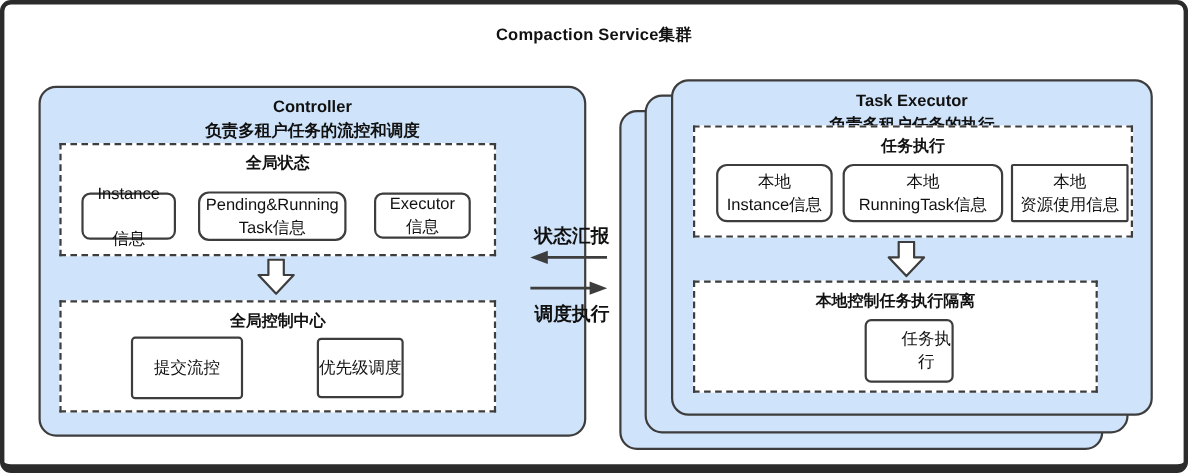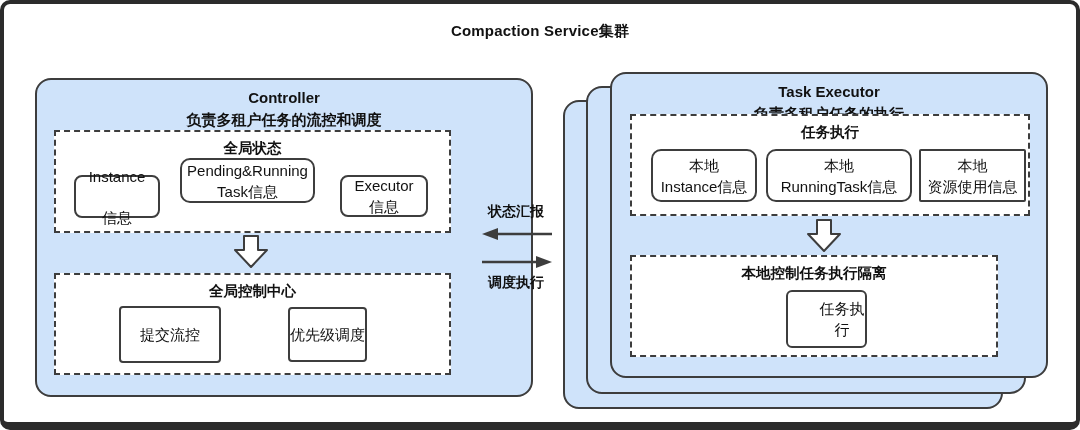--- a/index.html
+++ b/index.html
@@ -10,21 +10,21 @@
   .diagram-title { position:absolute; top:22px; left:0; width:100%; text-align:center; font-size:15px; font-weight:bold; letter-spacing:.2px; }
 
   .bluebox { position:absolute; background:#cfe3fa; border:2px solid #3d3d3d; border-radius:16px; }
   .hdr { text-align:center; font-weight:bold; font-size:15px; line-height:1.45; padding-top:7px; }
   .dashed { position:absolute; background:#fff; border:2px dashed #3d3d3d; }
   .sect-title { text-align:center; font-weight:bold; font-size:14.5px; margin-top:7px; }
   .wbox { position:absolute; background:#fff; border:2px solid #3d3d3d;
           display:flex; flex-direction:column; align-items:center; justify-content:center;
           font-size:15px; line-height:1.4; text-align:center; }
   .arrow { position:absolute; }
-  .link-label { position:absolute; width:76px; text-align:center; font-weight:bold; font-size:14px; }
+  .link-label { position:absolute; width:76px; text-align:right; font-weight:bold; font-size:17px; }
   .l1,.l2 { display:block; }
 </style>
 </head>
 <body>
 
 <div class="stage">
   <div class="frame"></div>
 
   <div class="diagram-title">Compaction Service集群</div>
 
@@ -33,21 +33,21 @@
       <span class="l1">Controller</span>
       <span class="l2">负责多租户任务的流控和调度</span>
     </div>
 
     <div class="dashed" style="left:17px; top:50px; width:397px; height:103px;">
       <div class="sect-title">全局状态</div>
       <div class="wbox" style="left:18px; top:43px; width:86px; height:43px; border-radius:8px;gap:20px;">
         <span>Instance</span>
         <span>信息</span>
       </div>
-      <div class="wbox" style="left:124px; top:26px; width:135px; height:45px; border-radius:10px;">
+      <div class="wbox" style="left:124px; top:42px; width:135px; height:45px; border-radius:10px;">
         <span>Pending&amp;Running</span>
         <span>Task信息</span>
       </div>
       <div class="wbox" style="left:284px; top:43px; width:88px; height:42px; border-radius:8px;">
         <span>Executor</span>
         <span>信息</span>
       </div>
     </div>
 
     <svg class="arrow" style="left:196px; top:155px;" width="36" height="34" viewBox="0 0 36 34">

